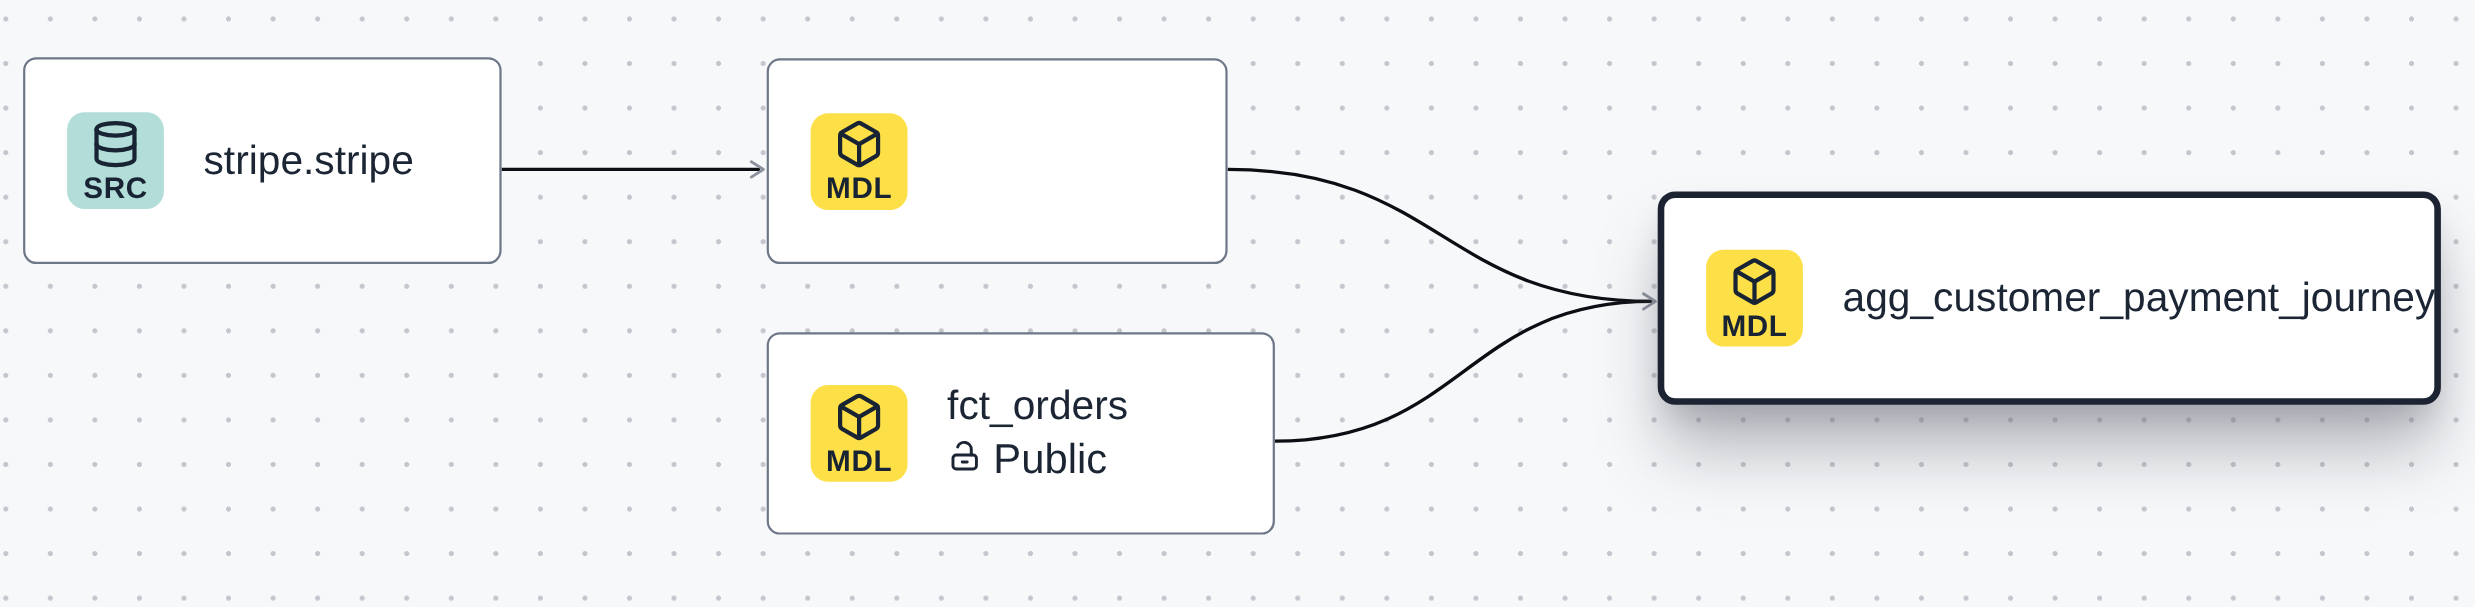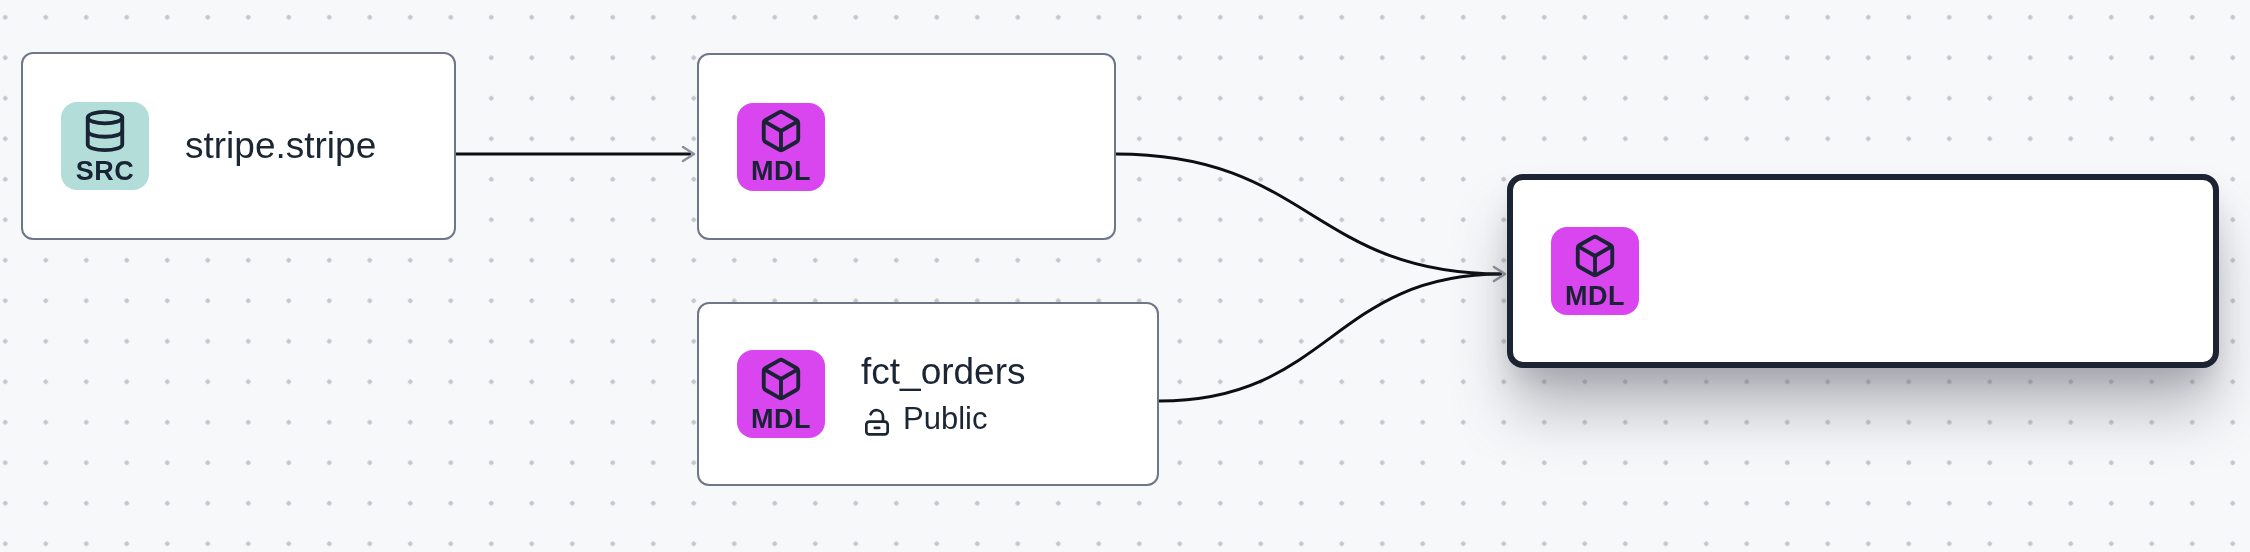--- a/index.html
+++ b/index.html
@@ -28,31 +28,31 @@
     border:6.5px solid #1c2433;
     border-radius:16px;
     box-shadow:0 46px 60px -6px rgba(99,103,114,.45), 0 16px 28px -8px rgba(99,103,114,.28);
   }
   .badge{
     width:88px;height:88px;border-radius:16px;
     display:flex;flex-direction:column;align-items:center;justify-content:center;
     flex:0 0 auto;
   }
   .badge-src{background:#b3ddd9;}
-  .badge-mdl{background:#d946ef;}
+  .badge-mdl{background:#fde047;}
   .badge svg{width:46px;height:46px;display:block;}
   .badge-label{
     font-size:27px;font-weight:600;line-height:1;
     margin-top:4px;color:#182334;letter-spacing:.5px;
   }
   .node-text{display:flex;flex-direction:column;justify-content:center;}
   .node-title{font-size:37px;font-weight:500;line-height:1.15;white-space:nowrap;}
   .node-sub{
-    display:flex;align-items:flex-end;gap:10px;
-    font-size:31px;font-weight:400;margin-top:7px;
+    display:flex;align-items:flex-start;gap:10px;
+    font-size:38px;font-weight:400;margin-top:7px;
   }
   .node-sub svg{width:32px;height:32px;display:block;}
 </style>
 </head>
 <body>
 
 <div class="canvas">
 
   <svg class="edges" viewBox="0 0 2250 552" xmlns="http://www.w3.org/2000/svg">
 
@@ -114,15 +114,18 @@
 
   <div class="node selected" style="left:1507px;top:174px;width:712px;height:194px;">
     <div class="badge badge-mdl">
       <svg viewBox="0 0 24 24" fill="none" stroke="#182334" stroke-width="2" stroke-linecap="round" stroke-linejoin="round">
         <path d="M21 8a2 2 0 0 0-1-1.73l-7-4a2 2 0 0 0-2 0l-7 4A2 2 0 0 0 3 8v8a2 2 0 0 0 1 1.73l7 4a2 2 0 0 0 2 0l7-4A2 2 0 0 0 21 16Z"></path>
         <path d="m3.3 7 8.7 5 8.7-5"></path>
         <path d="M12 22V12"></path>
       </svg>
       <span class="badge-label">MDL</span>
     </div>
+    <div class="node-text">
+      <div class="node-title">agg_customer_payment_journey</div>
+    </div>
   </div>
 
 </div>
 
 </body></html>

